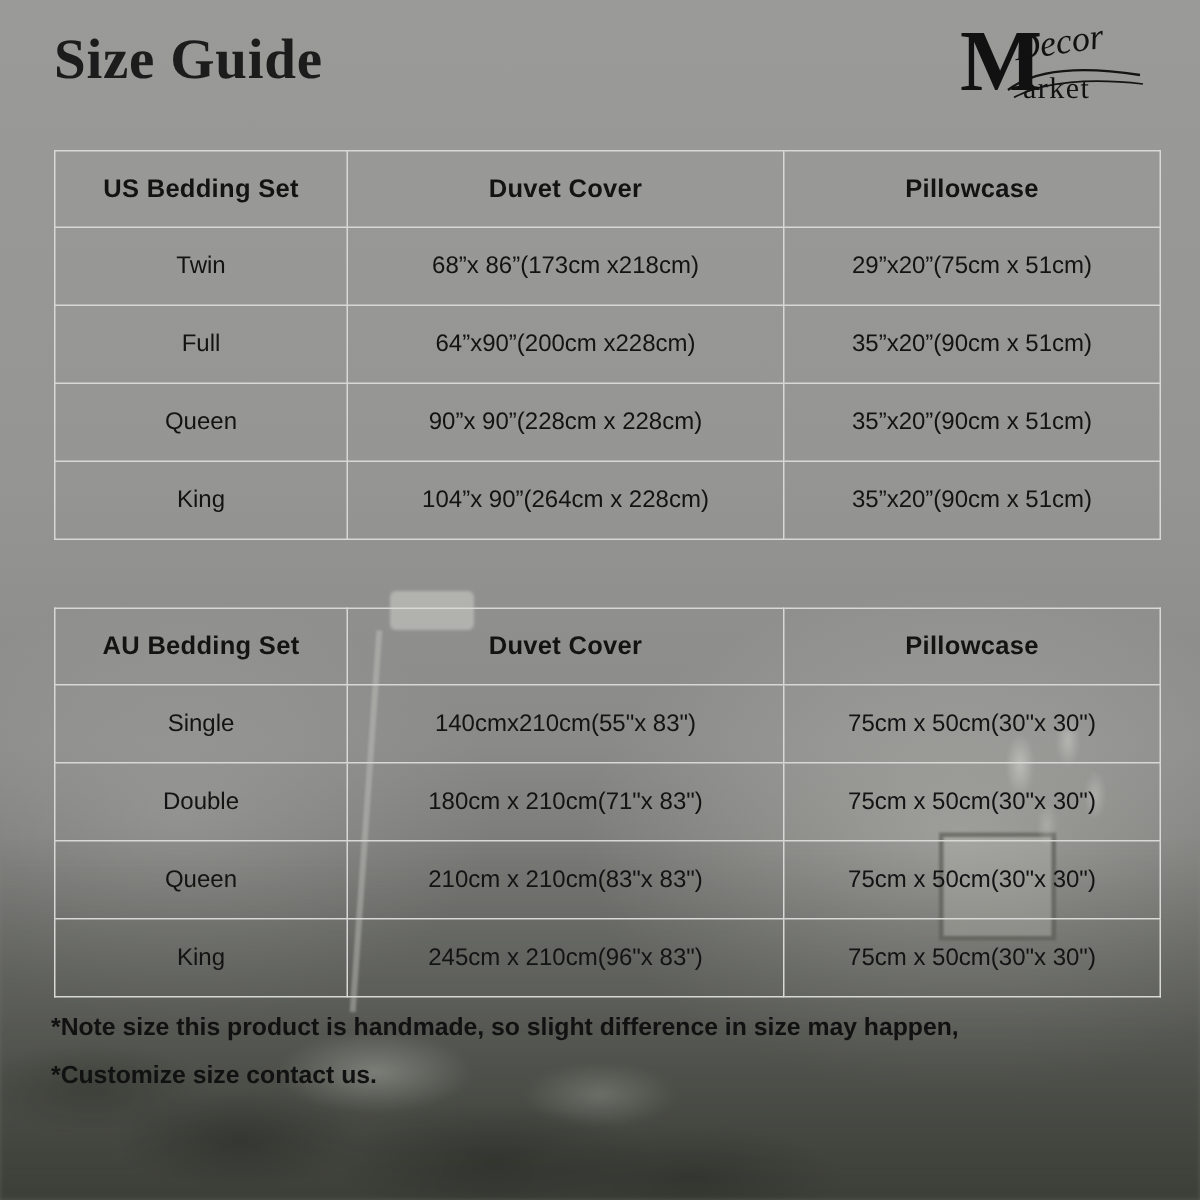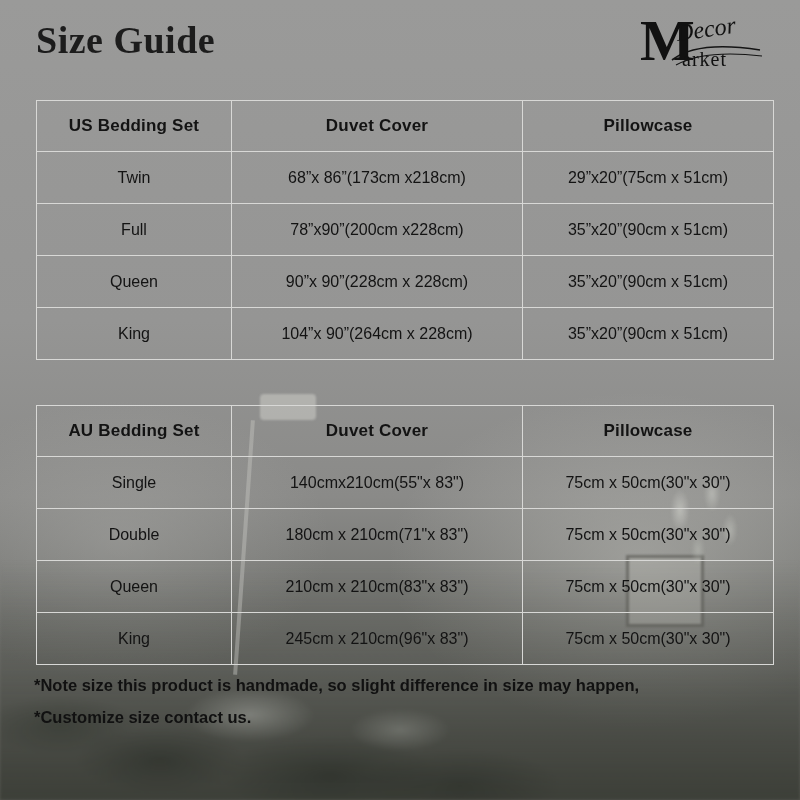--- a/index.html
+++ b/index.html
@@ -241,21 +241,21 @@
         </tr>
       </thead>
       <tbody>
         <tr>
           <td>Twin</td>
           <td>68”x 86”(173cm x218cm)</td>
           <td>29”x20”(75cm x 51cm)</td>
         </tr>
         <tr>
           <td>Full</td>
-          <td>78”x90”(200cm x228cm)</td>
+          <td>64”x90”(200cm x228cm)</td>
           <td>35”x20”(90cm x 51cm)</td>
         </tr>
         <tr>
           <td>Queen</td>
           <td>90”x 90”(228cm x 228cm)</td>
           <td>35”x20”(90cm x 51cm)</td>
         </tr>
         <tr>
           <td>King</td>
           <td>104”x 90”(264cm x 228cm)</td>

